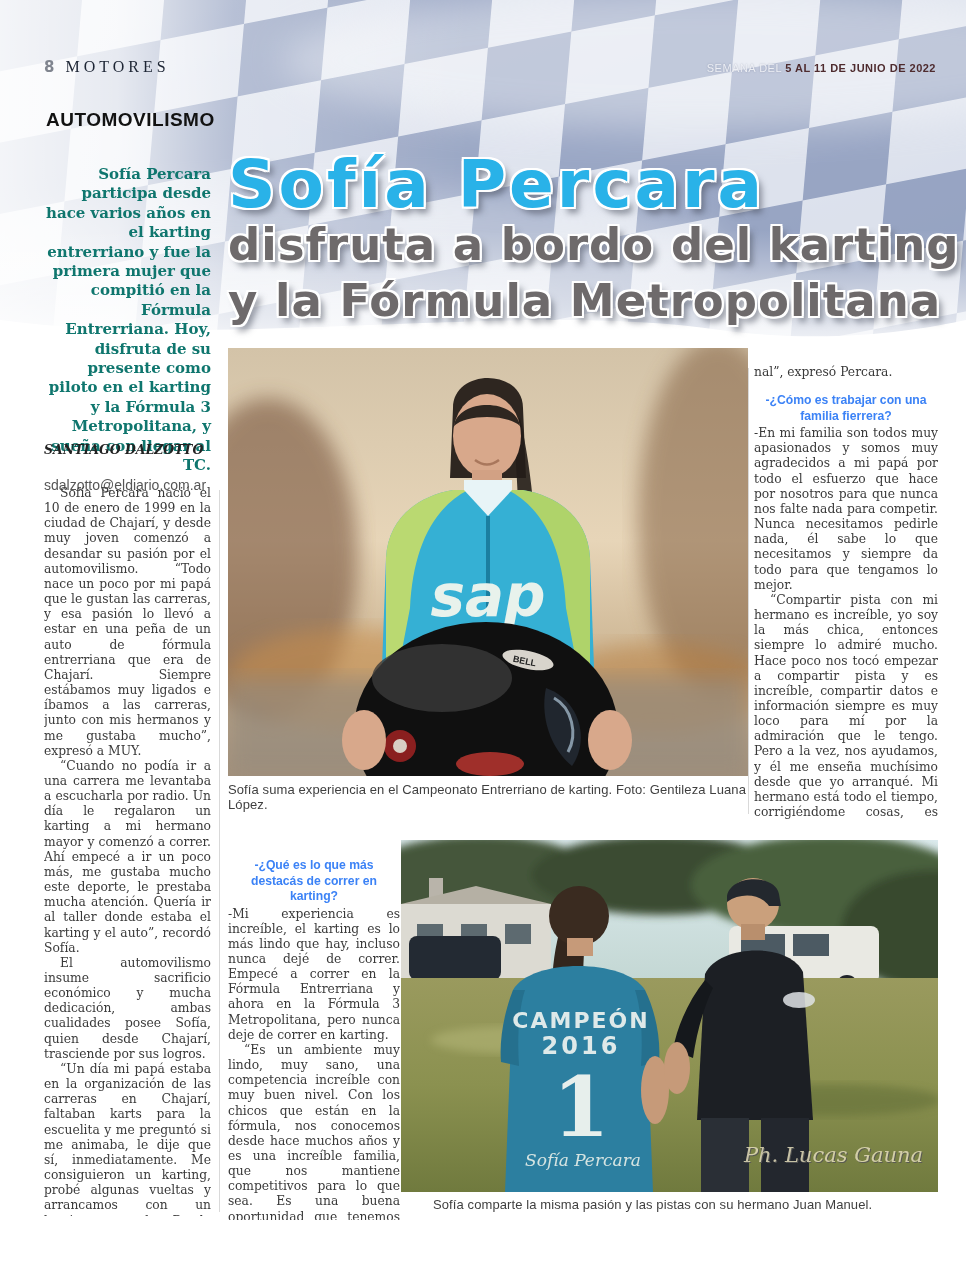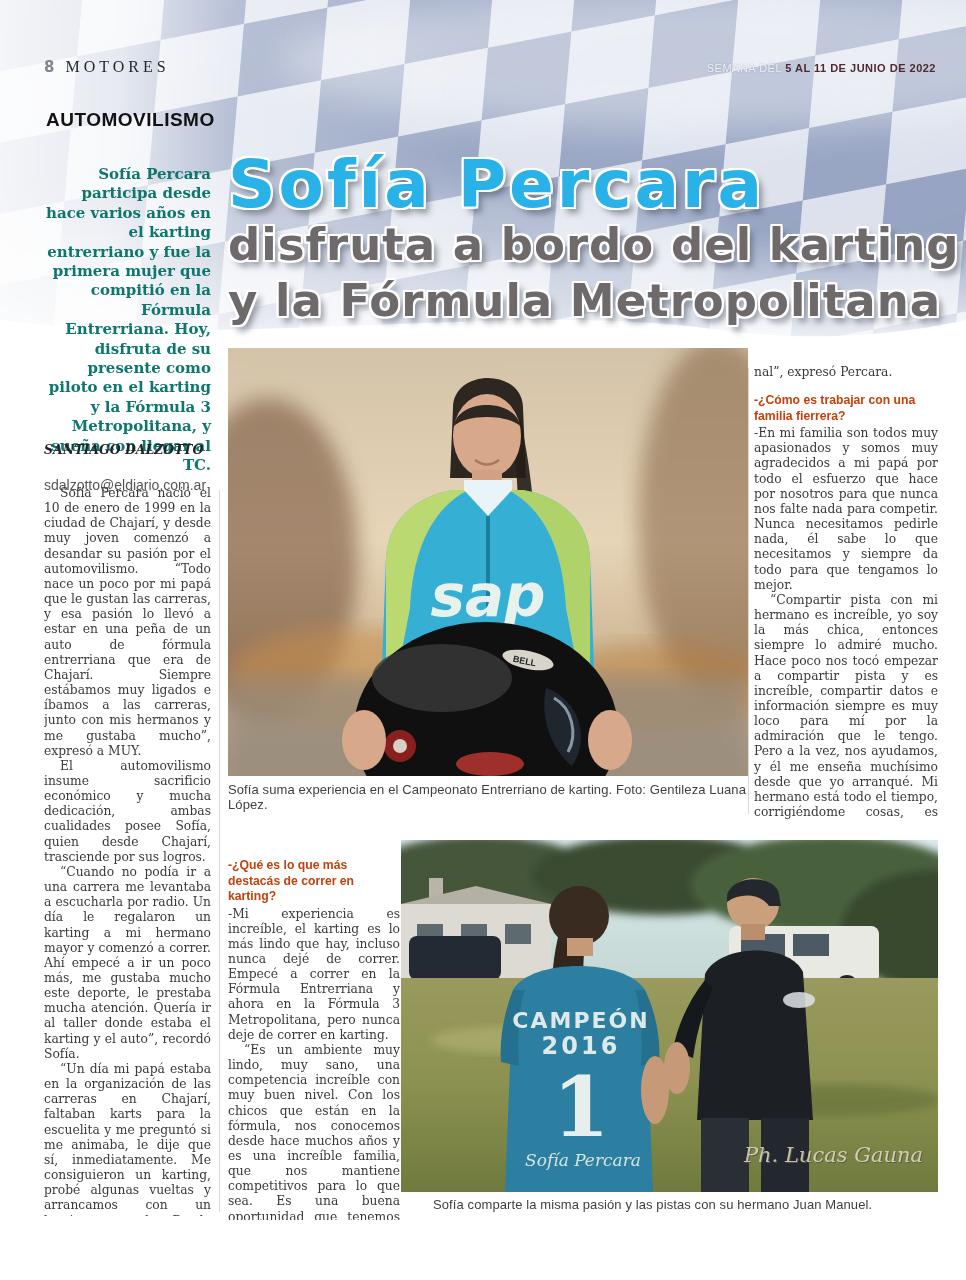--- a/index.html
+++ b/index.html
@@ -32,22 +32,22 @@
   .intro{left:44px;top:165px;width:167px;font-size:15px;font-weight:bold;line-height:19.4px;
          text-align:right;color:#0f766e;}
   .byline{left:44px;top:442px;width:170px;}
   .byline .author{font-style:italic;font-weight:bold;font-size:12.5px;color:#222;}
   .byline .email{font-family:"Liberation Sans",sans-serif;font-size:14px;color:#555;margin-top:20px;}
 
   
   .col{font-size:12.3px;line-height:15.15px;text-align:justify;overflow:hidden;hyphens:auto;}
   .col p{margin:0;}
   .col p.indent{text-indent:16px;}
-  .col p.q{font-family:"Liberation Sans",sans-serif;font-weight:bold;color:#c2410c;
-           margin-top:13px;margin-bottom:2px;text-align:left;line-height:15.5px;font-size:12.2px;}
+  .col p.q{font-family:"Liberation Sans",sans-serif;font-weight:bold;color:#3b82f6;
+           margin-top:13px;margin-bottom:2px;text-align:center;line-height:15.5px;font-size:12.2px;}
   .col-left{left:44px;top:486px;width:167px;height:730px;}
   .col-mid{left:228px;top:845px;width:172px;height:375px;}
   .col-right{left:754px;top:365px;width:184px;height:455px;}
 
   .vsep{width:1px;background:#d9d9d9;}
   .sep1{left:219px;top:490px;height:722px;}
   .sep2{left:748px;top:368px;height:446px;}
 
   
   .photo{display:block;}
@@ -113,22 +113,22 @@
   <div class="abs byline">
     <div class="author">SANTIAGO DALZOTTO</div>
     <div class="email">sdalzotto@eldiario.com.ar</div>
   </div>
 
   <div class="abs vsep sep1"></div>
   <div class="abs vsep sep2"></div>
 
   <div class="abs col col-left">
     <p class="indent">Sofía Percara nació el 10 de enero de 1999 en la ciudad de Chajarí, y desde muy joven comenzó a desandar su pasión por el automovilismo. “Todo nace un poco por mi papá que le gustan las carreras, y esa pasión lo llevó a estar en una peña de un auto de fórmula entrerriana que era de Chajarí. Siempre estábamos muy ligados e íbamos a las carreras, junto con mis hermanos y me gustaba mucho”, expresó a MUY.</p>
+    <p class="indent">“Cuando no podía ir a una carrera me levantaba a escucharla por radio. Un día le regalaron un karting a mi hermano mayor y comenzó a correr. Ahí empecé a ir un poco más, me gustaba mucho este deporte, le prestaba mucha atención. Quería ir al taller donde estaba el karting y el auto”, recordó Sofía.</p>
     <p class="indent">El automovilismo insume sacrificio económico y mucha dedicación, ambas cualidades posee Sofía, quien desde Chajarí, trasciende por sus logros.</p>
-    <p class="indent">“Cuando no podía ir a una carrera me levantaba a escucharla por radio. Un día le regalaron un karting a mi hermano mayor y comenzó a correr. Ahí empecé a ir un poco más, me gustaba mucho este deporte, le prestaba mucha atención. Quería ir al taller donde estaba el karting y el auto”, recordó Sofía.</p>
     <p class="indent">“Un día mi papá estaba en la organización de las carreras en Chajarí, faltaban karts para la escuelita y me preguntó si me animaba, le dije que sí, inmediatamente. Me consiguieron un karting, probé algunas vueltas y arrancamos con un karting prestado. Desde ese momento, nunca falté a una fecha de algún campeonato, siempre hice al menos un campeonato completo en el año, y algunas veces más”, señaló.</p>
 
   </div>
 
   <svg class="abs photo" style="left:228px;top:348px;" width="520" height="428" viewBox="0 0 520 428">
     <defs>
       <linearGradient id="pBg" x1="0" y1="0" x2="0" y2="1">
         <stop offset="0" stop-color="#d3c3a8"></stop>
         <stop offset="0.45" stop-color="#e7d5b8"></stop>
         <stop offset="0.72" stop-color="#cdb694"></stop>

